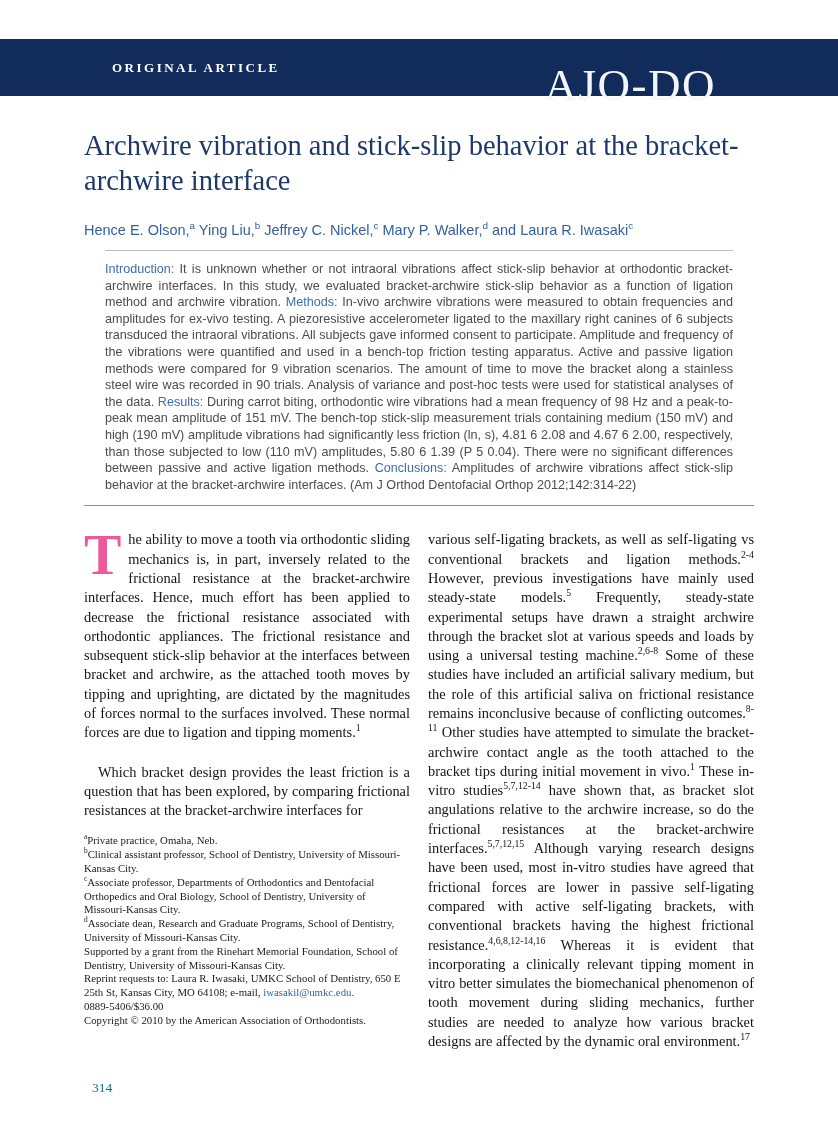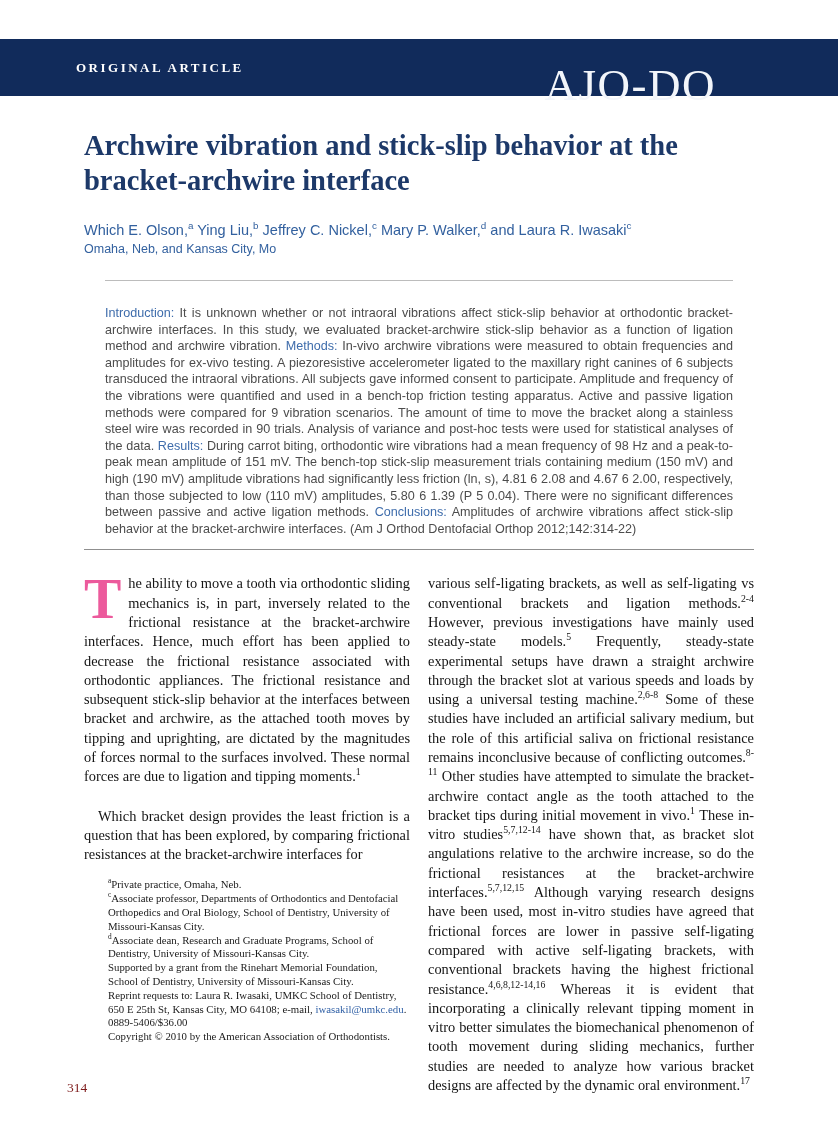--- a/index.html
+++ b/index.html
@@ -14,21 +14,21 @@
     font-family: "Liberation Serif", "DejaVu Serif", serif;
   }
   .masthead {
     position: absolute;
     top: 39px; left: 0; right: 0;
     height: 57px;
     background: #112b5b;
     display: flex;
     align-items: center;
     justify-content: space-between;
-    padding: 0 122px 0 76px;
+    padding: 0 122px 0 112px;
   }
   .section-label {
     color: #ffffff;
     font-size: 13px;
     font-weight: bold;
     letter-spacing: 2.5px;
     font-family: "Liberation Serif", "DejaVu Serif", serif;
   }
   .journal-logo {
     color: #f2f5fa;
@@ -40,40 +40,40 @@
     margin-top: 36px;
   }
   .content {
     padding: 128px 84px 0 84px;
   }
   .title {
     width: 655px;
     color: #1d3969;
     font-size: 28.5px;
     line-height: 35px;
-    font-weight: 700;
+    font-weight: 400;
     font-family: "Liberation Serif", "DejaVu Serif", serif;
   }
   .authors {
     margin-top: 24px;
     font-family: "Liberation Sans", "DejaVu Sans", sans-serif;
     font-size: 14.5px;
     color: #33619f;
   }
   .affil {
     margin-top: 4px;
     font-family: "Liberation Sans", "DejaVu Sans", sans-serif;
     font-size: 12.5px;
     color: #33619f;
   }
   .abstract {
-    margin: 24px 0 0 21px;
+    margin: 12px 0 0 21px;
     width: 628px;
     border-top: 1px solid #bcbcbc;
-    padding-top: 24px;
+    padding-top: 10px;
   }
   .abstract p {
     font-family: "Liberation Sans", "DejaVu Sans", sans-serif;
     font-size: 12.6px;
     line-height: 16.6px;
     text-align: justify;
     color: #4c4c4c;
   }
   .lbl { color: #3e6cab; }
   .rule {
@@ -97,73 +97,73 @@
   .dropcap {
     float: left;
     font-size: 56px;
     line-height: 46px;
     color: #ec5a9c;
     padding: 2px 7px 0 0;
     font-weight: bold;
     font-family: "Liberation Serif", "DejaVu Serif", serif;
   }
   .p2 { text-indent: 14px; margin-top: 20px; }
-  .footnotes { margin-top: 14px; margin-left: 24px; }
+  .footnotes { margin-top: 14px; }
   .fn {
     font-size: 10.8px;
     line-height: 13.8px;
     color: #1a1a1a;
     text-align: left;
   }
   .sup {
     vertical-align: super;
     font-size: 68%;
     line-height: 0;
   }
   .link { color: #2f5fa5; }
   .pageno {
     position: absolute;
-    left: 67px;
+    left: 92px;
     top: 1080px;
     font-size: 13.5px;
-    color: #7f1d1d;
+    color: #0f766e;
   }
 </style>
 </head>
 <body>
 
 <div class="page">
 
   <div class="masthead">
     <span class="section-label">ORIGINAL ARTICLE</span>
     <span class="journal-logo">AJO-DO</span>
   </div>
 
   <div class="content">
 
     <h1 class="title">Archwire vibration and stick-slip behavior at the bracket-archwire interface</h1>
 
-    <div class="authors"><span>Which E. Olson,</span><span class="sup">a</span><span> Ying Liu,</span><span class="sup">b</span><span> Jeffrey C. Nickel,</span><span class="sup">c</span><span> Mary P. Walker,</span><span class="sup">d</span><span> and Laura R. Iwasaki</span><span class="sup">c</span></div>
+    <div class="authors"><span>Hence E. Olson,</span><span class="sup">a</span><span> Ying Liu,</span><span class="sup">b</span><span> Jeffrey C. Nickel,</span><span class="sup">c</span><span> Mary P. Walker,</span><span class="sup">d</span><span> and Laura R. Iwasaki</span><span class="sup">c</span></div>
 
-    <div class="affil">Omaha, Neb, and Kansas City, Mo</div>
 
     <div class="abstract">
       <p><span class="lbl">Introduction: </span><span>It is unknown whether or not intraoral vibrations affect stick-slip behavior at orthodontic bracket-archwire interfaces. In this study, we evaluated bracket-archwire stick-slip behavior as a function of ligation method and archwire vibration. </span><span class="lbl">Methods: </span><span>In-vivo archwire vibrations were measured to obtain frequencies and amplitudes for ex-vivo testing. A piezoresistive accelerometer ligated to the maxillary right canines of 6 subjects transduced the intraoral vibrations. All subjects gave informed consent to participate. Amplitude and frequency of the vibrations were quantified and used in a bench-top friction testing apparatus. Active and passive ligation methods were compared for 9 vibration scenarios. The amount of time to move the bracket along a stainless steel wire was recorded in 90 trials. Analysis of variance and post-hoc tests were used for statistical analyses of the data. </span><span class="lbl">Results: </span><span>During carrot biting, orthodontic wire vibrations had a mean frequency of 98 Hz and a peak-to-peak mean amplitude of 151 mV. The bench-top stick-slip measurement trials containing medium (150 mV) and high (190 mV) amplitude vibrations had significantly less friction (ln, s), 4.81 6 2.08 and 4.67 6 2.00, respectively, than those subjected to low (110 mV) amplitudes, 5.80 6 1.39 (P 5 0.04). There were no significant differences between passive and active ligation methods. </span><span class="lbl">Conclusions: </span><span>Amplitudes of archwire vibrations affect stick-slip behavior at the bracket-archwire interfaces. (Am J Orthod Dentofacial Orthop 2012;142:314-22)</span></p>
     </div>
 
     <div class="rule"></div>
 
     <div class="columns">
 
       <div class="col">
         <p><span class="dropcap">T</span><span><span>he ability to move a tooth via orthodontic sliding mechanics is, in part, inversely related to the frictional resistance at the bracket-archwire interfaces. Hence, much effort has been applied to decrease the frictional resistance associated with orthodontic appliances. The frictional resistance and subsequent stick-slip behavior at the interfaces between bracket and archwire, as the attached tooth moves by tipping and uprighting, are dictated by the magnitudes of forces normal to the surfaces involved. These normal forces are due to ligation and tipping moments.</span><span class="sup">1</span></span></p>
         <p class="p2"><span>Which bracket design provides the least friction is a question that has been explored, by comparing frictional resistances at the bracket-archwire interfaces for</span></p>
 
         <div class="footnotes">
           <div class="fn"><span class="sup">a</span><span>Private practice, Omaha, Neb.</span></div>
+          <div class="fn"><span class="sup">b</span><span>Clinical assistant professor, School of Dentistry, University of Missouri-Kansas City.</span></div>
           <div class="fn"><span class="sup">c</span><span>Associate professor, Departments of Orthodontics and Dentofacial Orthopedics and Oral Biology, School of Dentistry, University of Missouri-Kansas City.</span></div>
           <div class="fn"><span class="sup">d</span><span>Associate dean, Research and Graduate Programs, School of Dentistry, University of Missouri-Kansas City.</span></div>
           <div class="fn"><span>Supported by a grant from the Rinehart Memorial Foundation, School of Dentistry, University of Missouri-Kansas City.</span></div>
           <div class="fn"><span>Reprint requests to: Laura R. Iwasaki, UMKC School of Dentistry, 650 E 25th St, Kansas City, MO 64108; e-mail, </span><span class="link">iwasakil@umkc.edu</span><span>.</span></div>
           <div class="fn"><span>0889-5406/$36.00</span></div>
           <div class="fn"><span>Copyright © 2010 by the American Association of Orthodontists.</span></div>
         </div>
       </div>
 
       <div class="col">

